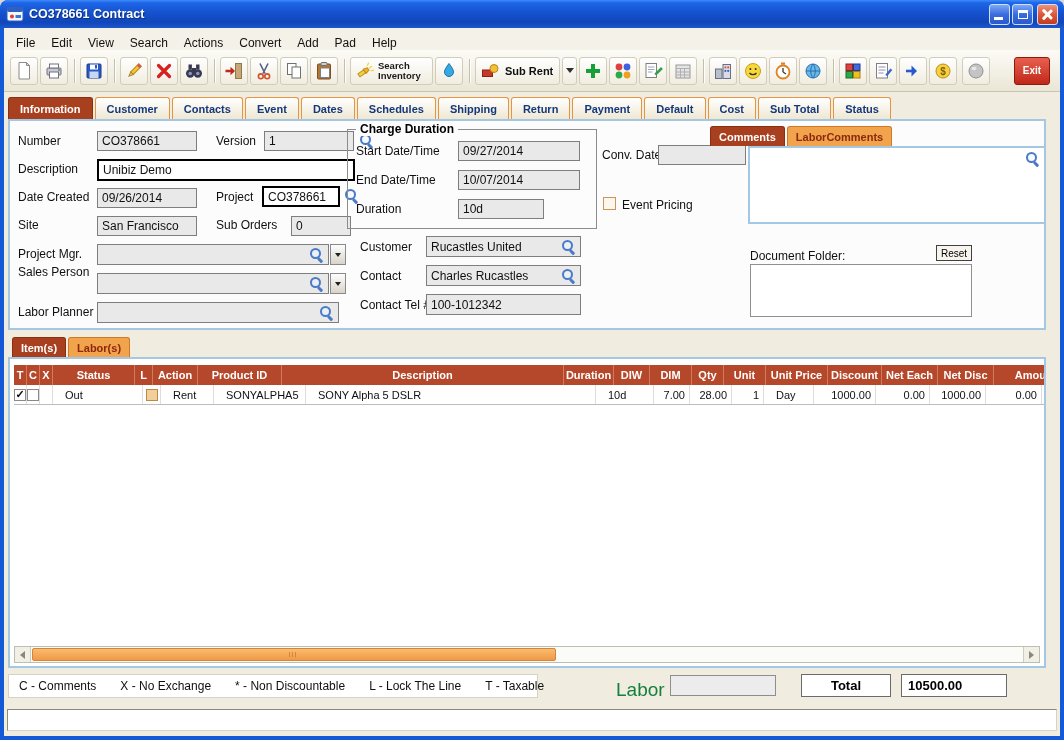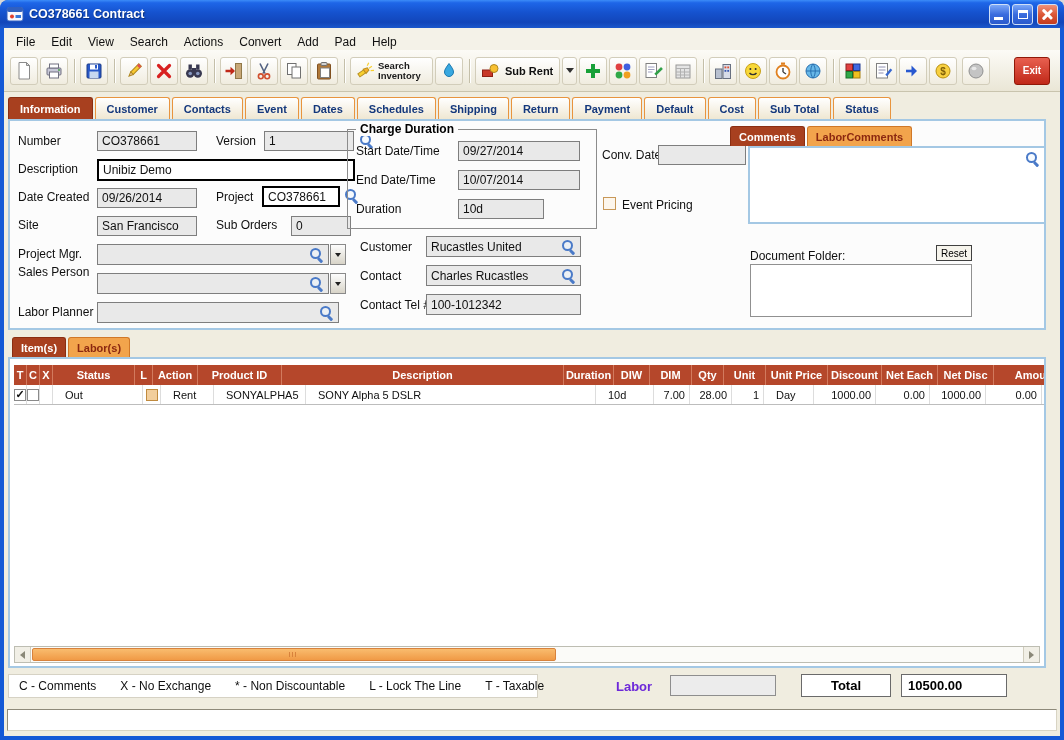--- a/index.html
+++ b/index.html
@@ -12,21 +12,21 @@
   .wbtn{width:21px;height:21px;border-radius:3px;border:1px solid #CFE0F8;display:flex;align-items:center;justify-content:center;position:relative;}
   .wbtn.min,.wbtn.max{background:linear-gradient(180deg,#7CA8F8 0%,#3A6CDE 50%,#2A5ACC 100%);}
   .wbtn.close{background:linear-gradient(180deg,#F0927A 0%,#DC5838 50%,#C43C1E 100%);margin-left:2px;}
   .glyph-min{position:absolute;left:4px;bottom:4px;width:9px;height:3px;background:#fff;}
   .glyph-max{width:10px;height:9px;border:1px solid #fff;border-top:3px solid #fff;}
   .glyph-x{position:relative;width:13px;height:13px;}
   .glyph-x::before,.glyph-x::after{content:"";position:absolute;left:5px;top:0;width:2.5px;height:13px;background:#fff;border-radius:1px;}
   .glyph-x::before{transform:rotate(45deg);}
   .glyph-x::after{transform:rotate(-45deg);}
   .client{position:absolute;left:4px;right:4px;top:28px;bottom:4px;background:#F0EDE0;}
-  .menubar{position:absolute;left:0;right:0;top:0;height:31px;background:#F4F2E8;border-bottom:4px solid #22c55e;display:flex;align-items:center;padding-left:4px;}
+  .menubar{position:absolute;left:0;right:0;top:0;height:31px;background:#F4F2E8;border-bottom:1px solid #22c55e;display:flex;align-items:center;padding-left:4px;}
   .menu-item{font-size:12px;color:#101010;padding:2px 8px;cursor:default;}
   .toolbar{position:absolute;left:0;right:0;top:22px;height:42px;background:linear-gradient(#FCFBF6,#EAE6D6);border-bottom:1px solid #C9C4AE;display:flex;align-items:center;padding:0 6px;}
   .tbtn{height:28px;min-width:28px;border:1px solid #D2CDBA;border-radius:3px;background:linear-gradient(#FFFFFF,#F0ECDF);display:flex;align-items:center;justify-content:center;margin-right:2px;flex:0 0 auto;}
   .tbtn svg{width:20px;height:20px;}
   .tsep{width:0;height:24px;border-left:1px solid #C4BFA9;border-right:1px solid #FFFFFF;margin:0 4px;flex:0 0 auto;}
   .tbtn.wide{padding:0 4px;gap:3px;}
   .tlbl{font-size:9.5px;font-weight:bold;color:#1A1A1A;width:50px;line-height:1.05;}
   .tlbl2{font-size:11px;font-weight:bold;color:#101010;white-space:nowrap;padding:0 2px;}
   .tbtn.dd{min-width:15px;width:15px;}
   .caret{width:0;height:0;border-left:4px solid transparent;border-right:4px solid transparent;border-top:5px solid #303030;}
@@ -72,21 +72,21 @@
   .hscroll{position:absolute;left:4px;right:4px;top:287px;height:17px;background:#FBFBF8;border:1px solid #BDBDB2;}
   .harrow{position:absolute;top:0;bottom:0;width:16px;background:#F1EFE6;display:flex;align-items:center;justify-content:center;}
   .harrow.left{left:0;border-right:1px solid #D0CCBC;}
   .harrow.right{right:0;border-left:1px solid #D0CCBC;}
   .tri-l{width:0;height:0;border-top:4px solid transparent;border-bottom:4px solid transparent;border-right:5px solid #8A8878;}
   .tri-r{width:0;height:0;border-top:4px solid transparent;border-bottom:4px solid transparent;border-left:5px solid #8A8878;}
   .hthumb{position:absolute;left:17px;top:1px;bottom:1px;width:524px;background:linear-gradient(#F9BC6E,#F09A46);border:1px solid #D8823C;border-radius:2px;}
   .hthumb::after{content:"";position:absolute;left:50%;top:3px;bottom:3px;width:9px;margin-left:-5px;background:repeating-linear-gradient(90deg,#D8823C 0 1px,transparent 1px 3px);}
   .legendbox{position:absolute;left:4px;top:582px;width:530px;height:24px;background:#FFFFFF;border:1px solid #D6D2C4;display:flex;align-items:center;padding-left:10px;}
   .legend-item{font-size:12px;color:#101010;margin-right:24px;white-space:nowrap;}
-  .labor-label{position:absolute;left:612px;top:587px;font-size:13px;font-weight:bold;color:#6d28d9;}
+  .labor-label{position:absolute;left:612px;top:587px;font-size:19px;font-weight:normal;color:#15803d;}
   .labor-field{position:absolute;left:666px;top:583px;width:106px;height:21px;background:#ECECEC;border:1px solid #8E8E8E;}
   .total-box{position:absolute;left:797px;top:582px;width:90px;height:23px;background:#fff;border:1px solid #6A6A6A;display:flex;align-items:center;justify-content:center;font-size:13px;font-weight:bold;color:#000;}
   .total-value{position:absolute;left:897px;top:582px;width:106px;height:23px;background:#fff;border:1px solid #6A6A6A;display:flex;align-items:center;font-size:13px;font-weight:bold;color:#000;padding-left:6px;}
   .statusbar{position:absolute;left:0;right:0;bottom:0;height:32px;background:#F0EDE0;}
   .status-inner{position:absolute;left:3px;right:3px;top:5px;height:22px;background:#FFFFFF;border:1px solid #8E8A7A;border-bottom-color:#D8D4C4;border-right-color:#D8D4C4;}
 </style>
 </head>
 <body>
 
 <div class="window">
@@ -420,21 +420,21 @@
 
         <span class="flabel" style="left:350px;top:148px;">Contact</span>
         <div class="fieldwrap" style="left:416px;top:144px;width:155px;">
           <input value="Charles Rucastles" style="">
           <span class="mag"></span>
         </div>
 
         <span class="flabel" style="left:350px;top:177px;">Contact Tel #</span>
         <input class="field" style="left: 416px; top: 173px; width: 155px; height: 21px;" readonly="" value="100-1012342">
 
-        <div style="position:absolute;left:720px;top:5px;display:flex;">
+        <div style="position:absolute;left:700px;top:5px;display:flex;">
           <div class="minitab active">Comments</div>
           <div class="minitab orange">LaborComments</div>
         </div>
         <div class="txtbox" style="left:738px;top:25px;width:298px;height:78px;border:2px solid #A4C8E4;">
           <span class="mag" style="position:absolute;right:4px;top:3px;"></span>
         </div>
 
         <span class="flabel" style="left:740px;top:128px;">Document Folder:</span>
         <div class="smallbtn" style="left:926px;top:124px;width:36px;height:16px;">Reset</div>
         <div class="txtbox" style="left:740px;top:143px;width:222px;height:53px;border:1px solid #909090;"></div>

